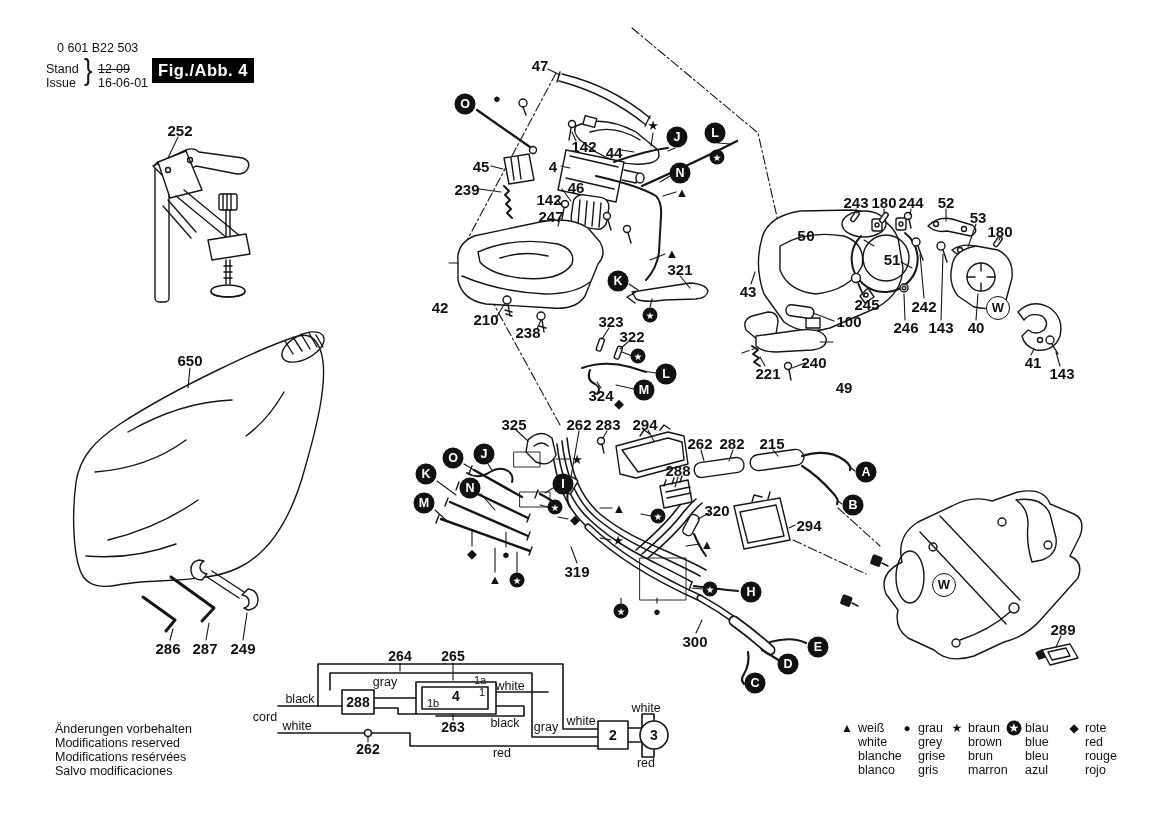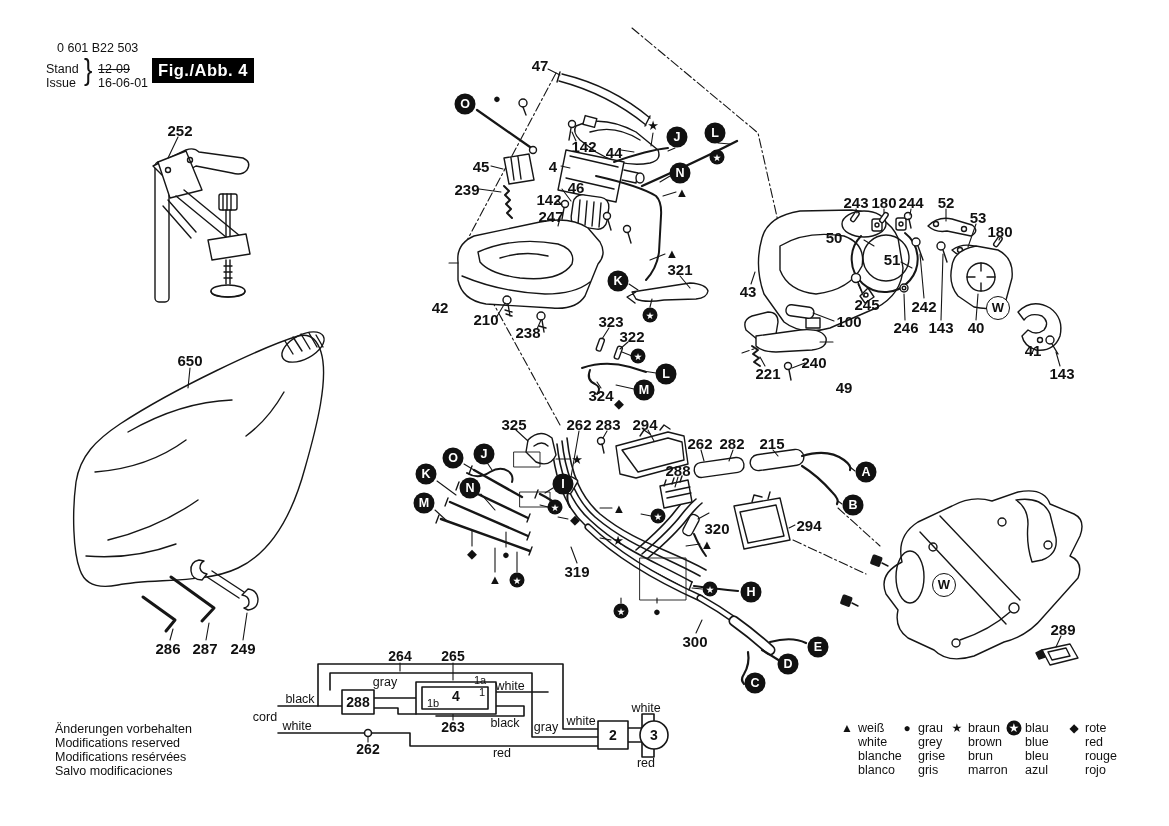--- a/index.html
+++ b/index.html
@@ -317,43 +317,43 @@
     <div class="lbl" style="left: 680px; top: 269px;">321</div>
     <div class="lbl" style="left: 611px; top: 321px;">323</div>
     <div class="lbl" style="left: 632px; top: 336px;">322</div>
     <div class="lbl" style="left: 601px; top: 395px;">324</div>
     <div class="lbl" style="left: 856px; top: 202px;">243</div>
     <div class="lbl" style="left: 884px; top: 202px;">180</div>
     <div class="lbl" style="left: 911px; top: 202px;">244</div>
     <div class="lbl" style="left: 946px; top: 202px;">52</div>
     <div class="lbl" style="left: 978px; top: 217px;">53</div>
     <div class="lbl" style="left: 1000px; top: 231px;">180</div>
-    <div class="lbl" style="left: 834px; top: 237px;">50</div>
+    <div class="lbl" style="left: 806px; top: 237px; font-family: Liberation Mono, monospace;">50</div>
     <div class="lbl" style="left: 892px; top: 259px;">51</div>
     <div class="lbl" style="left: 748px; top: 291px;">43</div>
     <div class="lbl" style="left: 867px; top: 304px;">245</div>
     <div class="lbl" style="left: 924px; top: 306px;">242</div>
     <div class="lbl" style="left: 906px; top: 327px;">246</div>
     <div class="lbl" style="left: 941px; top: 327px;">143</div>
     <div class="lbl" style="left: 976px; top: 327px;">40</div>
-    <div class="lbl" style="left: 1033px; top: 350px;">41</div>
+    <div class="lbl" style="left: 1033px; top: 362px;">41</div>
     <div class="lbl" style="left: 1062px; top: 373px;">143</div>
     <div class="lbl" style="left: 849px; top: 321px;">100</div>
     <div class="lbl" style="left: 844px; top: 342px; margin-top: 45px;">49</div>
     <div class="lbl" style="left: 814px; top: 362px;">240</div>
     <div class="lbl" style="left: 768px; top: 373px;">221</div>
     <div class="lbl" style="left: 514px; top: 424px;">325</div>
     <div class="lbl" style="left: 579px; top: 424px;">262</div>
     <div class="lbl" style="left: 608px; top: 424px;">283</div>
     <div class="lbl" style="left: 645px; top: 424px;">294</div>
     <div class="lbl" style="left: 700px; top: 443px;">262</div>
     <div class="lbl" style="left: 732px; top: 443px;">282</div>
     <div class="lbl" style="left: 772px; top: 443px;">215</div>
     <div class="lbl" style="left: 678px; top: 470px;">288</div>
-    <div class="lbl" style="left: 717px; top: 510px; margin-top: 18px;">320</div>
+    <div class="lbl" style="left: 717px; top: 510px;">320</div>
     <div class="lbl" style="left: 809px; top: 525px;">294</div>
     <div class="lbl" style="left: 577px; top: 571px;">319</div>
     <div class="lbl" style="left: 695px; top: 641px;">300</div>
     <div class="lbl" style="left: 1063px; top: 629px;">289</div>
     <div class="lm" style="left: 465px; top: 104px;">O</div>
     <div class="lm" style="left: 677px; top: 137px;">J</div>
     <div class="lm" style="left: 715px; top: 133px;">L</div>
     <div class="lm" style="left: 680px; top: 173px;">N</div>
     <div class="lm" style="left: 618px; top: 281px;">K</div>
     <div class="lm" style="left: 666px; top: 374px;">L</div>

